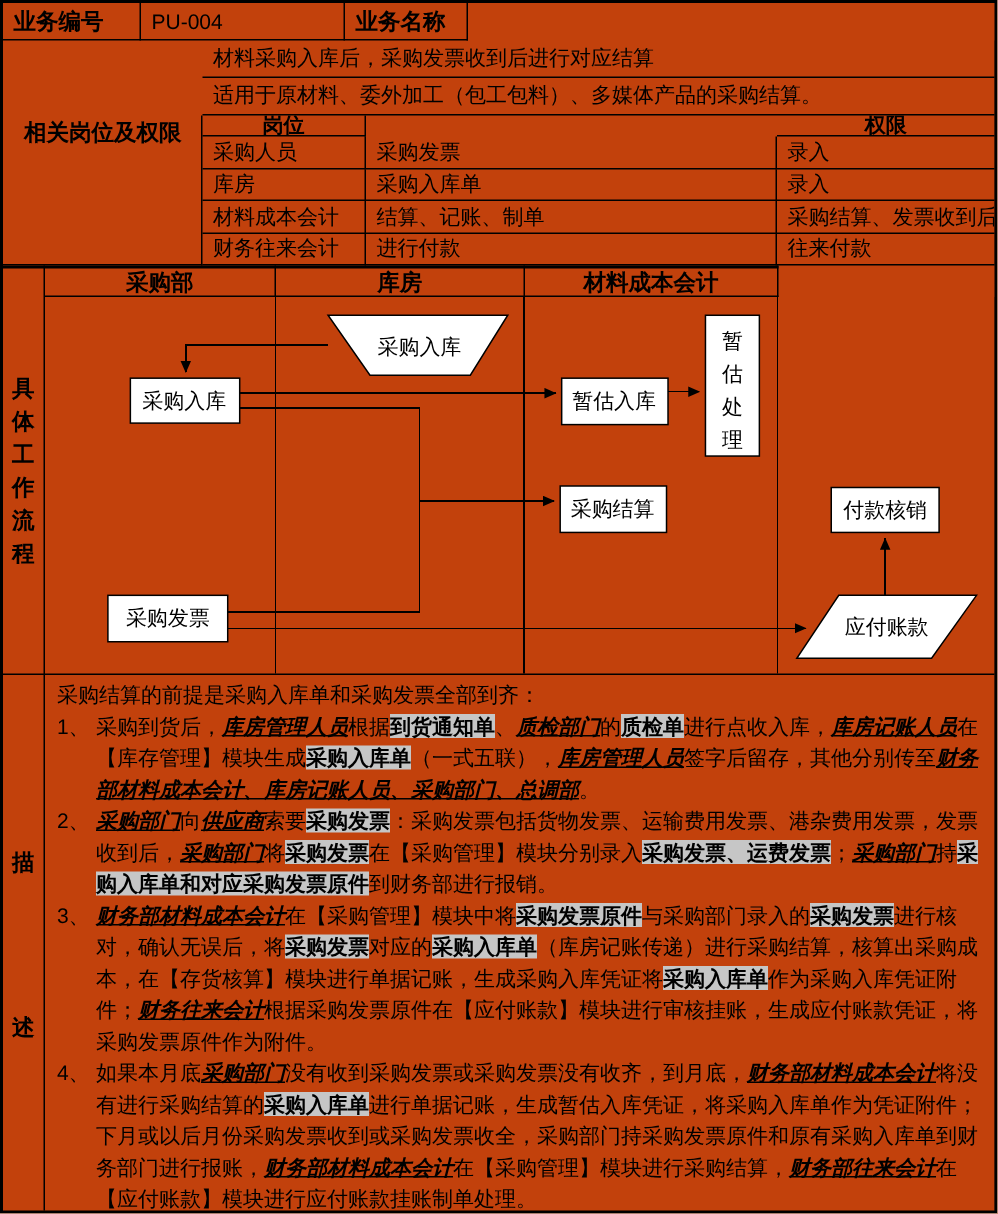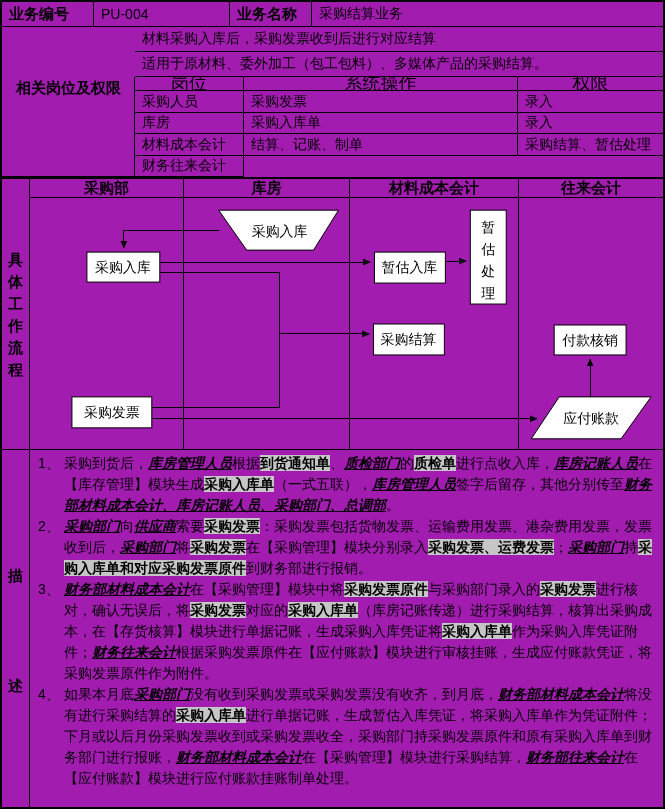--- a/index.html
+++ b/index.html
@@ -1,29 +1,29 @@
 <!DOCTYPE html>
 <html><head>
 <meta charset="utf-8">
 <style>
   html,body{margin:0;padding:0;background:#fff;}
   .page{
     position:relative;width:665px;height:809px;box-sizing:border-box;
-    border:2px solid #000;overflow:hidden;background:#a21caf;
+    border:2px solid #000;overflow:hidden;background:#c2410c;
     font-family:"Liberation Sans","DejaVu Sans",sans-serif;
     font-size:14px;color:#000;
   }
   .cell{
     position:absolute;box-sizing:border-box;
     border-right:1px solid #000;border-bottom:1px solid #000;
     display:flex;align-items:center;padding:0 7px;overflow:hidden;white-space:nowrap;
   }
   .lbl{font-weight:bold;font-size:15px;}
   .top{align-items:flex-start;padding-top:2px;padding-left:14px;}
-  .hdr{font-weight:normal;justify-content:center;padding:0;font-size:18px;line-height:13px;}
+  .hdr{font-weight:bold;justify-content:center;padding:0;font-size:14px;line-height:13px;}
   .fhdr{font-weight:bold;justify-content:center;border-top:2px solid #000;font-size:15px;padding:0;}
   .thick{border-top:2px solid #000;}
   .vstack{display:flex;flex-direction:column;align-items:center;justify-content:center;padding:0;}
   .vstack span{line-height:1;}
   .flow-vlabel{gap:7px;font-weight:bold;font-size:15px;}
   .desc-vlabel{gap:95px;font-weight:bold;font-size:15px;}
   .canvas{padding:0;}
   .desc{
     display:block;white-space:normal;padding:3px 8px 0 8px;
     line-height:21px;font-size:14px;overflow:hidden;
@@ -35,54 +35,53 @@
   svg text{font-family:"Liberation Sans","DejaVu Sans",sans-serif;font-size:14px;}
 </style>
 </head>
 <body>
 
 <div class="page">
 
   <div class="cell lbl" style="left:0;top:0;width:92px;height:25px">业务编号</div>
   <div class="cell" style="left:92px;top:0;width:136px;height:25px">PU-004</div>
   <div class="cell lbl" style="left:228px;top:0;width:82px;height:25px">业务名称</div>
-  <div class="cell" style="left:310px;top:0;width:352px;height:25px">采购结算业务</div>
 
   <div class="cell" style="left:133px;top:25px;width:529px;height:25px">材料采购入库后，采购发票收到后进行对应结算</div>
 
   <div class="cell" style="left:133px;top:50px;width:529px;height:25px">适用于原材料、委外加工（包工包料）、多媒体产品的采购结算。</div>
 
   <div class="cell lbl top" style="left:0;top:75px;width:133px;height:100px">相关岗位及权限</div>
   <div class="cell hdr" style="left:133px;top:75px;width:109px;height:14px">岗位</div>
-  <div class="cell hdr" style="left:242px;top:75px;width:274px;height:14px">系统操作</div>
   <div class="cell hdr" style="left:516px;top:75px;width:146px;height:14px">权限</div>
 
   <div class="cell" style="left:133px;top:89px;width:109px;height:22px">采购人员</div>
   <div class="cell" style="left:242px;top:89px;width:274px;height:22px">采购发票</div>
   <div class="cell" style="left:516px;top:89px;width:146px;height:22px">录入</div>
   <div class="cell" style="left:133px;top:111px;width:109px;height:21px">库房</div>
   <div class="cell" style="left:242px;top:111px;width:274px;height:21px">采购入库单</div>
   <div class="cell" style="left:516px;top:111px;width:146px;height:21px">录入</div>
   <div class="cell" style="left:133px;top:132px;width:109px;height:22px">材料成本会计</div>
   <div class="cell" style="left:242px;top:132px;width:274px;height:22px">结算、记账、制单</div>
-  <div class="cell" style="left:516px;top:132px;width:146px;height:22px">采购结算、暂估处理</div>
+  <div class="cell" style="left:516px;top:132px;width:146px;height:22px">采购结算、发票收到后</div>
   <div class="cell" style="left:133px;top:154px;width:109px;height:21px">财务往来会计</div>
+  <div class="cell" style="left:242px;top:154px;width:274px;height:21px">进行付款</div>
+  <div class="cell" style="left:516px;top:154px;width:146px;height:21px">往来付款</div>
 
   <div class="cell vstack flow-vlabel thick" style="left:0;top:175px;width:28px;height:273px">
       <span>具</span>
       <span>体</span>
       <span>工</span>
       <span>作</span>
       <span>流</span>
       <span>程</span>
     </div>
   <div class="cell fhdr" style="left:28px;top:175px;width:154px;height:21px">采购部</div>
   <div class="cell fhdr" style="left:182px;top:175px;width:166px;height:21px">库房</div>
   <div class="cell fhdr" style="left:348px;top:175px;width:169px;height:21px">材料成本会计</div>
-  <div class="cell fhdr" style="left:517px;top:175px;width:145px;height:21px">往来会计</div>
 
   <div class="cell canvas" style="left:28px;top:196px;width:634px;height:252px">
     <svg id="flow-svg" width="634" height="252" viewBox="0 0 634 252">
       <defs>
         <marker id="arr" markerWidth="10" markerHeight="8" refX="7.5" refY="3.5" orient="auto">
           <path d="M0,0 L8,3.5 L0,7 z" fill="#000"></path>
         </marker>
       </defs>
     <polyline points="154,0 154,252" fill="none" stroke="#000" stroke-width="1" shape-rendering="crispEdges"></polyline>
         <polyline points="320,0 320,252" fill="none" stroke="#000" stroke-width="1" shape-rendering="crispEdges"></polyline>
@@ -127,19 +126,20 @@
           <text text-anchor="middle" fill="#000" x="562" y="225">应付账款</text>
         </g>
       </svg>
   </div>
 
   <div class="cell vstack desc-vlabel" style="left:0;top:448px;width:28px;height:361px">
       <span>描</span>
       <span>述</span>
     </div>
   <div class="cell desc" id="desc-body" style="left:28px;top:448px;width:634px;height:361px">
+      <div>采购结算的前提是采购入库单和采购发票全部到齐：</div>
       <div class="desc-item"><span class="num">1、</span><span>采购到货后，</span><span class="seg-role">库房管理人员</span><span>根据</span><span class="seg-hl">到货通知单</span><span>、</span><span class="seg-role">质检部门</span><span>的</span><span class="seg-hl">质检单</span><span>进行点收入库，</span><span class="seg-role">库房记账人员</span><span>在【库存管理】模块生成</span><span class="seg-hl">采购入库单</span><span>（一式五联），</span><span class="seg-role">库房管理人员</span><span>签字后留存，其他分别传至</span><span class="seg-role">财务部材料成本会计、库房记账人员、采购部门、总调部</span><span>。</span></div>
       <div class="desc-item"><span class="num">2、</span><span class="seg-role">采购部门</span><span>向</span><span class="seg-role">供应商</span><span>索要</span><span class="seg-hl">采购发票</span><span>：采购发票包括货物发票、运输费用发票、港杂费用发票，发票收到后，</span><span class="seg-role">采购部门</span><span>将</span><span class="seg-hl">采购发票</span><span>在【采购管理】模块分别录入</span><span class="seg-hl">采购发票、运费发票</span><span>；</span><span class="seg-role">采购部门</span><span>持</span><span class="seg-hl">采购入库单和对应采购发票原件</span><span>到财务部进行报销。</span></div>
       <div class="desc-item"><span class="num">3、</span><span class="seg-role">财务部材料成本会计</span><span>在【采购管理】模块中将</span><span class="seg-hl">采购发票原件</span><span>与采购部门录入的</span><span class="seg-hl">采购发票</span><span>进行核对，确认无误后，将</span><span class="seg-hl">采购发票</span><span>对应的</span><span class="seg-hl">采购入库单</span><span>（库房记账传递）进行采购结算，核算出采购成本，在【存货核算】模块进行单据记账，生成采购入库凭证将</span><span class="seg-hl">采购入库单</span><span>作为采购入库凭证附件；</span><span class="seg-role">财务往来会计</span><span>根据采购发票原件在【应付账款】模块进行审核挂账，生成应付账款凭证，将采购发票原件作为附件。</span></div>
       <div class="desc-item"><span class="num">4、</span><span>如果本月底</span><span class="seg-role">采购部门</span><span>没有收到采购发票或采购发票没有收齐，到月底，</span><span class="seg-role">财务部材料成本会计</span><span>将没有进行采购结算的</span><span class="seg-hl">采购入库单</span><span>进行单据记账，生成暂估入库凭证，将采购入库单作为凭证附件；下月或以后月份采购发票收到或采购发票收全，采购部门持采购发票原件和原有采购入库单到财务部门进行报账，</span><span class="seg-role">财务部材料成本会计</span><span>在【采购管理】模块进行采购结算，</span><span class="seg-role">财务部往来会计</span><span>在【应付账款】模块进行应付账款挂账制单处理。</span></div>
     </div>
 
 </div>
 
 </body></html>

